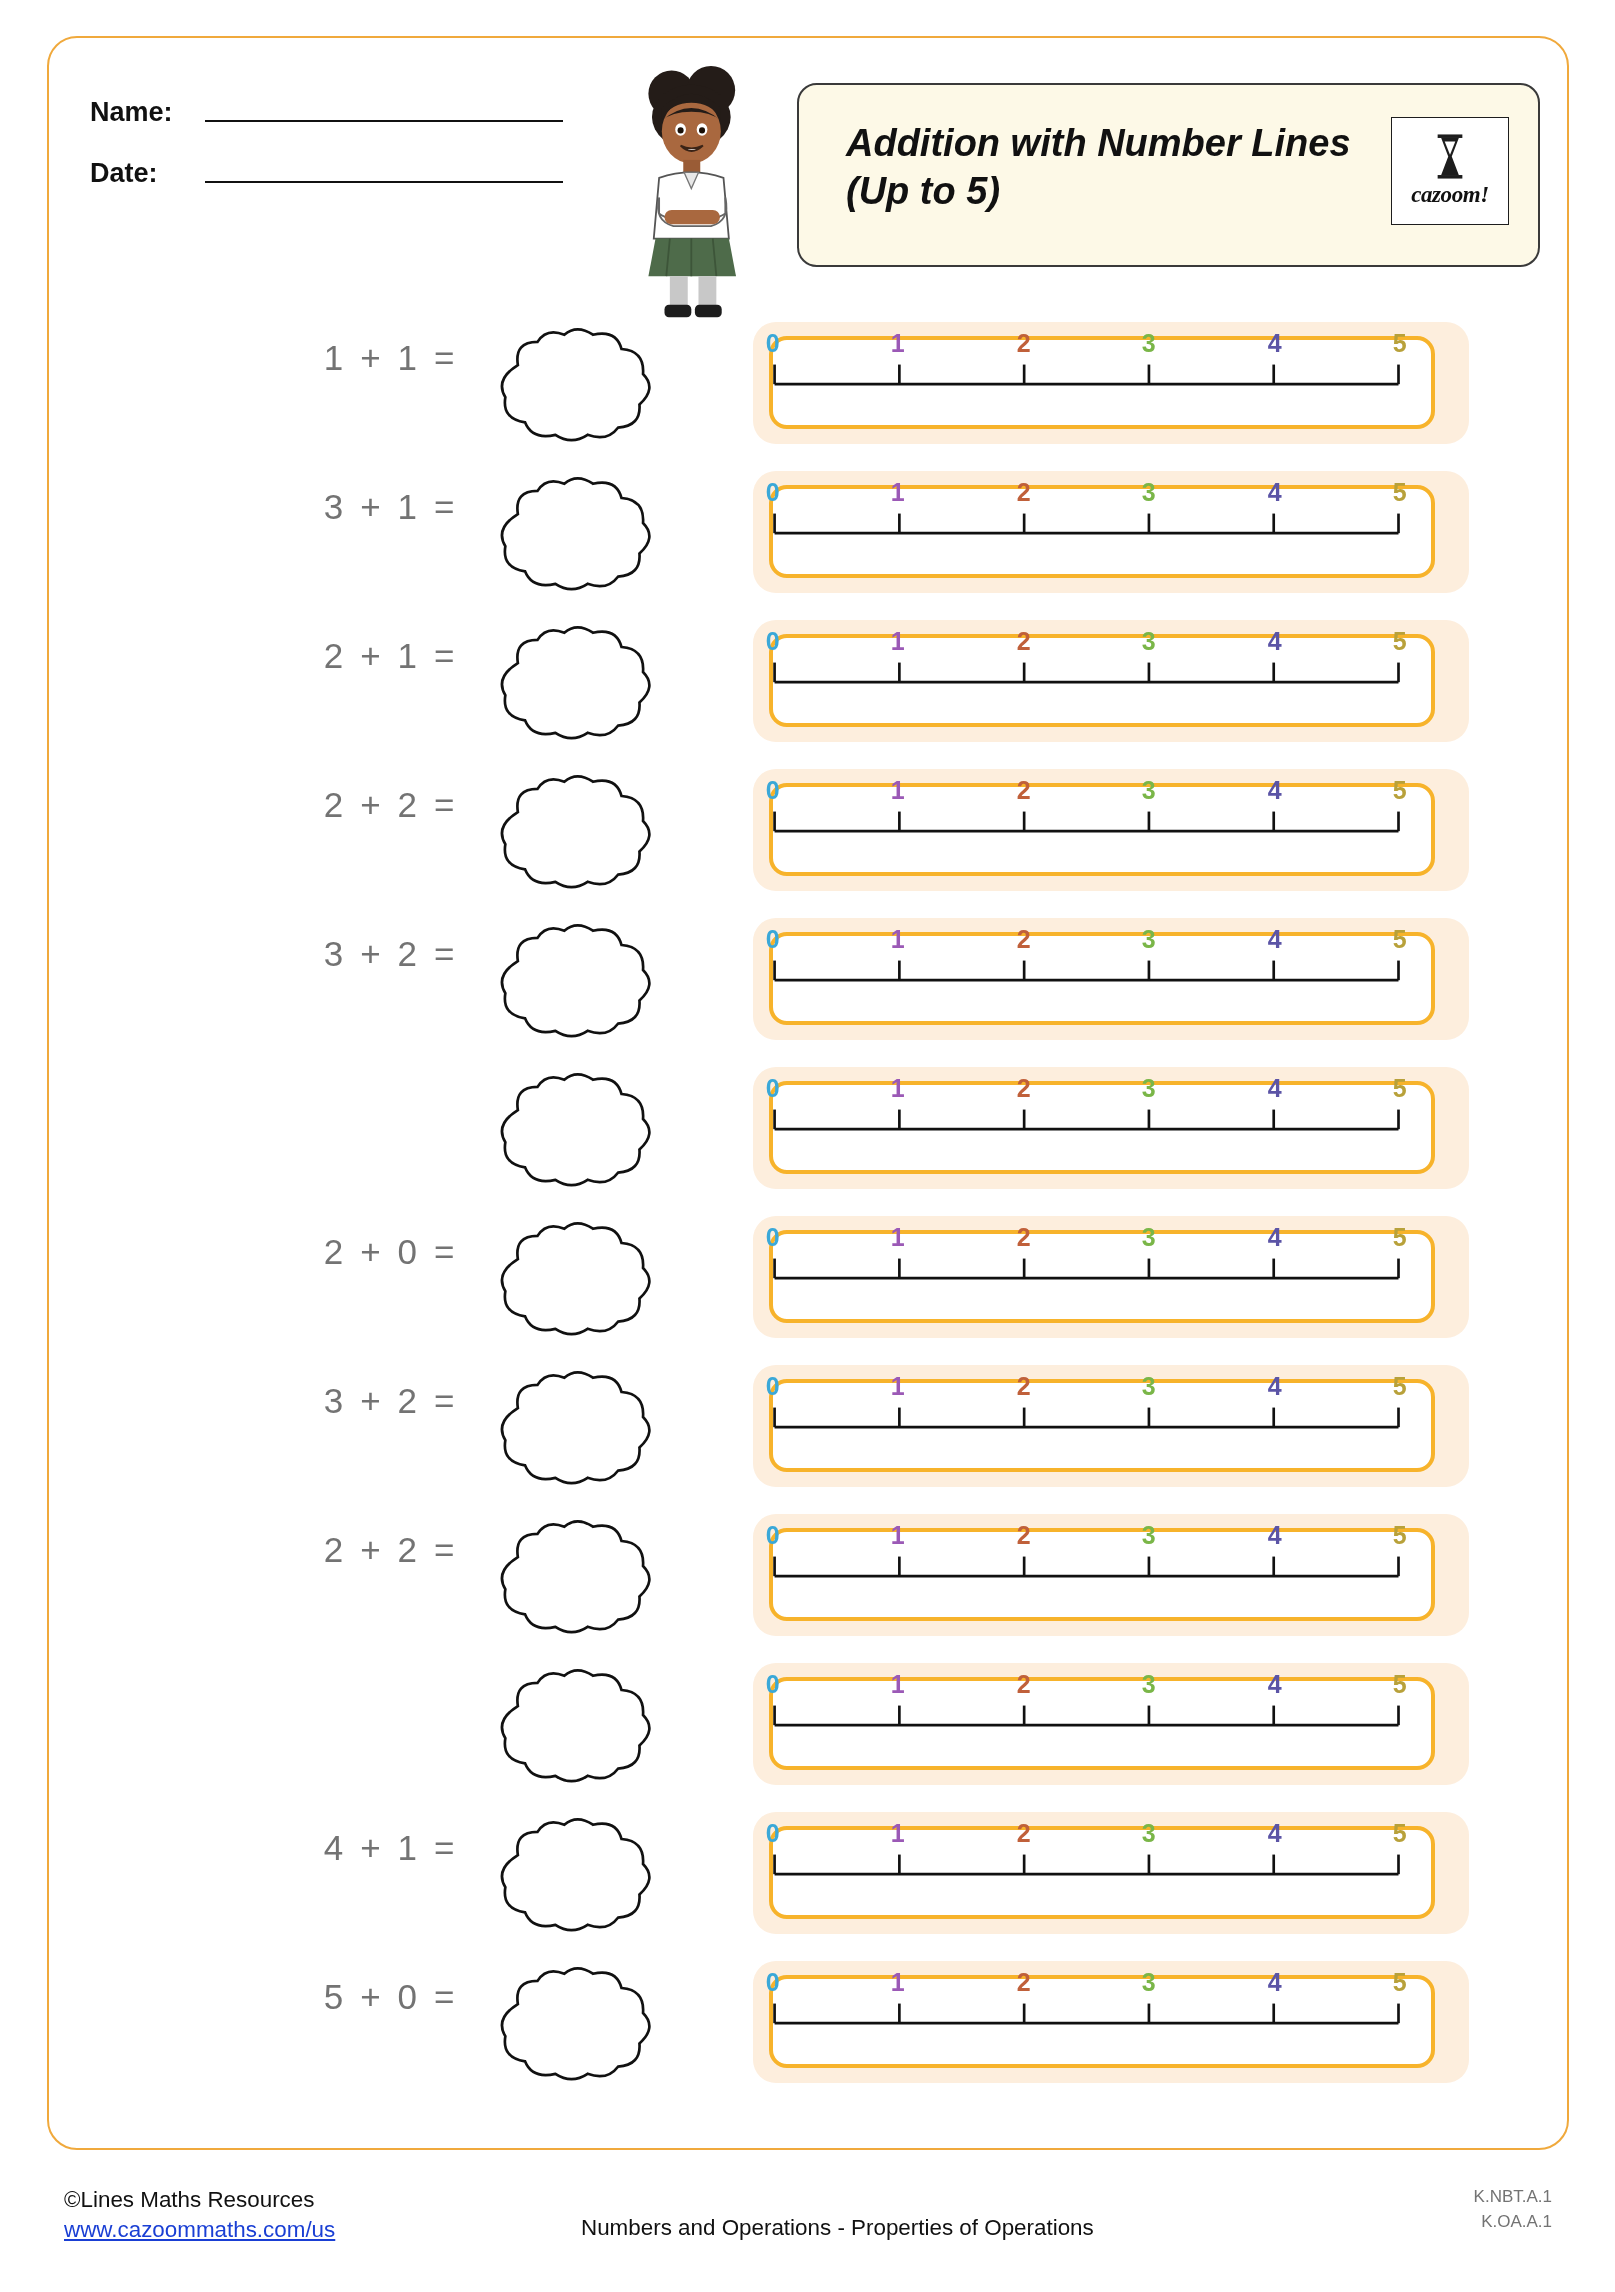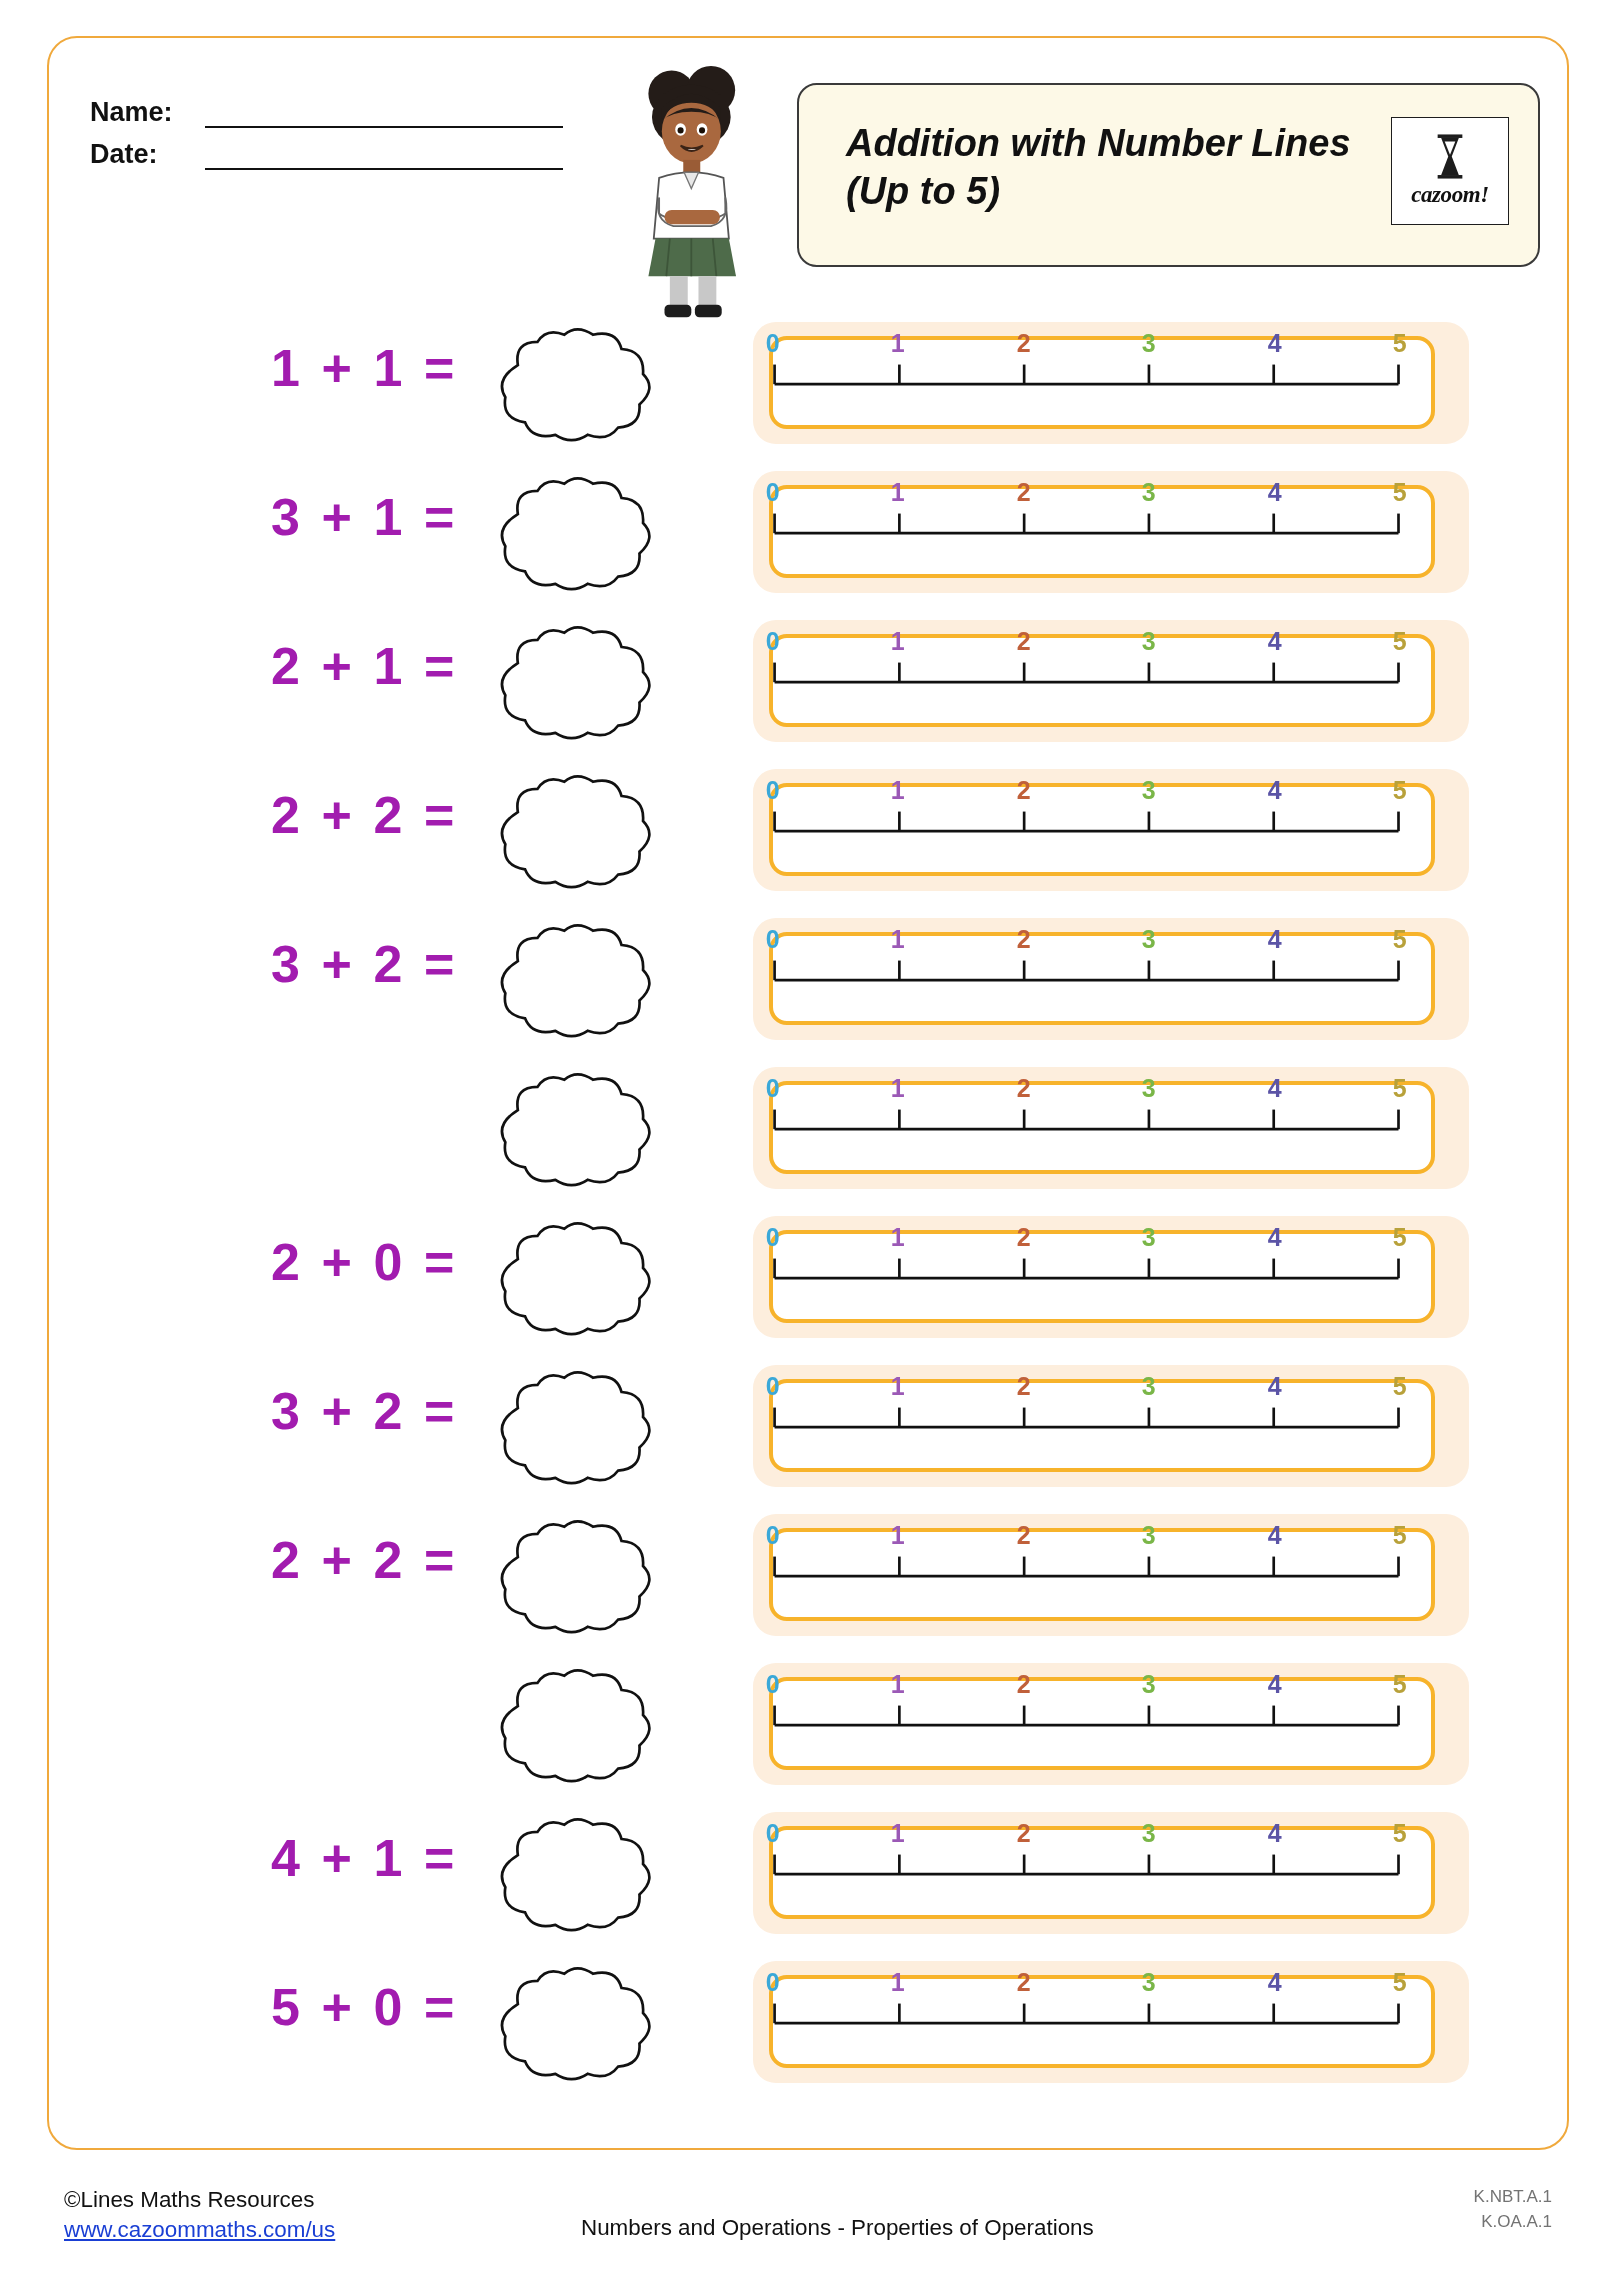--- a/index.html
+++ b/index.html
@@ -45,22 +45,22 @@
     height: 215px;
   }
   .name-date {
     position: absolute;
     left: 9px;
     top: 25px;
     width: 537px;
   }
   .nd-row {
     display: flex;
-    align-items: flex-end;
-    margin-bottom: 11px;
+    align-items: flex-start;
+    margin-bottom: 30px;
   }
   .nd-label {
     font-size: 27px;
     font-weight: bold;
     color: #111;
     width: 106px;
   }
   .nd-line {
     flex: 1;
     border-bottom: 2.7px solid #111;
@@ -137,23 +137,23 @@
   .row {
     position: relative;
     height: 149px;
   }
   .equation {
     position: absolute;
     left: 90px;
     top: 25px;
     width: 287px;
     text-align: right;
-    font-size: 52px;
-    font-weight: bold;
-    color: #a21caf;
+    font-size: 35px;
+    font-weight: normal;
+    color: #737373;
     letter-spacing: 3.6px;
   }
   .cloud {
     position: absolute;
     left: 401px;
     top: 10.7px;
     width: 179px;
     height: 118px;
   }
 

